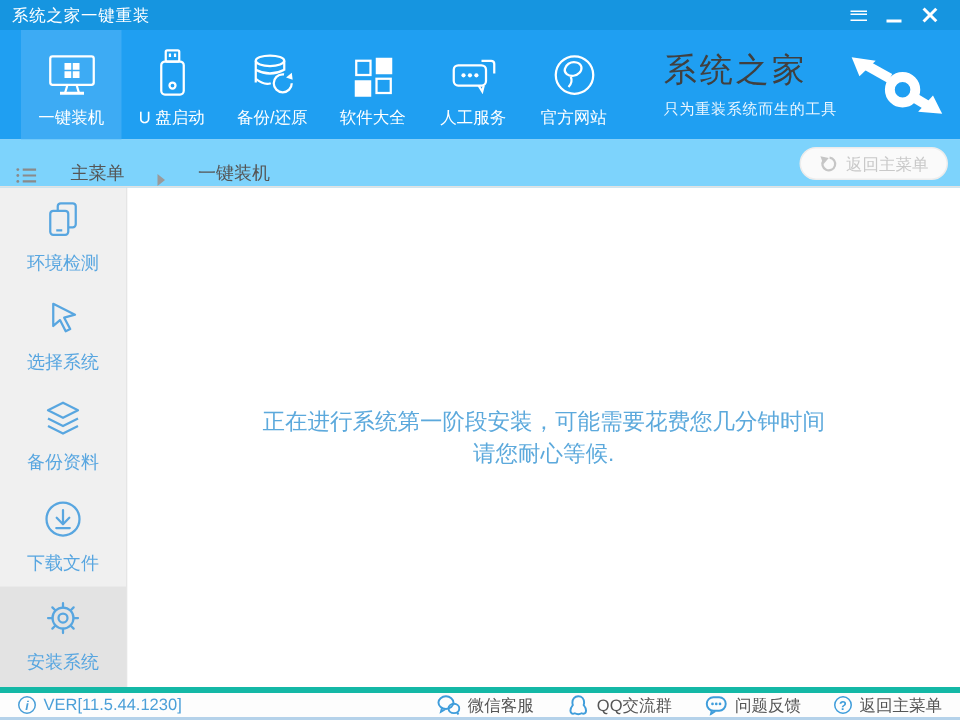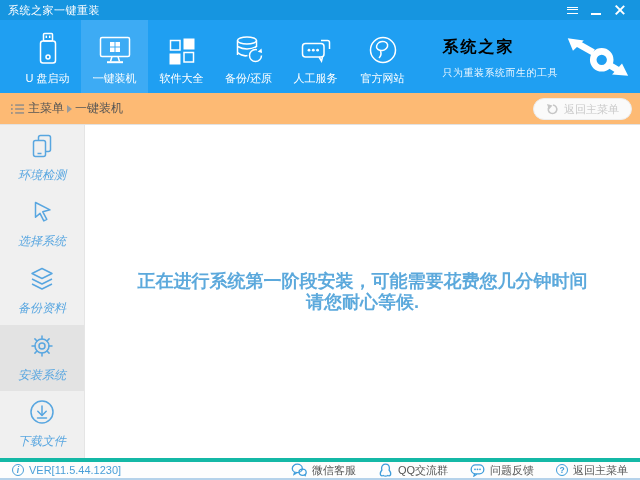--- a/index.html
+++ b/index.html
@@ -29,46 +29,46 @@
   .toolbar { height:73px; background:#1f9ff2; display:flex; align-items:stretch;
              padding-left:14px; flex:0 0 auto; }
   .tab { width:67px; display:flex; flex-direction:column; align-items:center;
          justify-content:center; cursor:pointer; padding-top:2px; }
   .tab.selected { background:#3dabf4; }
   .tab .ticon { height:36px; display:flex; align-items:flex-end; justify-content:center; color:#fff; }
   .tab .tlabel { color:#fff; font-size:11px; margin-top:6px; white-space:nowrap; }
   svg { display:block; }
 
   .brand { margin-left:auto; margin-right:10px; display:flex; align-items:center; gap:6px; }
-  .brand-name { color:#000000; font-size:16px; font-weight:bold; letter-spacing:2px; line-height:26px; }
+  .brand-name { color:#404040; font-size:22px; font-weight:normal; letter-spacing:2px; line-height:26px; }
   .brand-tag { color:#eaf6ff; font-size:10px; margin-top:6px; letter-spacing:.5px; }
 
   
-  .breadcrumb { height:32px; background:#fdba74; border-bottom:1px solid #e2e2e2;
-                display:flex; align-items:center; padding:0 10px; gap:3px; position:relative;
+  .breadcrumb { height:32px; background:#7dd3fc; border-bottom:1px solid #e2e2e2;
+                display:flex; align-items:flex-end; padding:0 10px; gap:22px; position:relative;
                 flex:0 0 auto; }
   .crumb { font-size:12px; color:#555; cursor:pointer; }
   .crumb-arrow { width:0; height:0; border-left:5px solid #9a9a9a;
                  border-top:4px solid transparent; border-bottom:4px solid transparent; }
   .back-btn { position:absolute; right:8px; top:5px; height:22px; padding:0 12px;
               border-radius:11px; background:#fafafa; border:1px solid #ececec;
               display:flex; align-items:center; gap:5px; color:#c9c9c9; font-size:11px;
               cursor:default; }
 
   
   .body { flex:1; display:flex; min-height:0; }
   .sidebar { width:85px; background:#f0f0f0; border-right:1px solid #e5e5e5;
-             display:flex; flex-direction:column;font-style:italic; }
+             display:flex; flex-direction:column; }
   .side-item { flex:1; display:flex; flex-direction:column; align-items:center;
                justify-content:center; cursor:pointer; color:#58a6e0; }
   .side-item.active { background:#e3e3e3; }
   .side-item .slabel { font-size:12px; margin-top:8px; }
   .main { flex:1; background:#fff; display:flex; flex-direction:column;
           align-items:center; justify-content:center; }
-  .msg { color:#5ca9dc; font-size:18px; line-height:21px; text-align:center;font-weight:bold; }
+  .msg { color:#5ca9dc; font-size:15px; line-height:21px; text-align:center; }
 
   
   .statusbar { height:22px; background:#fdfdfd; border-top:4px solid #14b8a6;
                border-bottom:2px solid #b5d2ea; display:flex; align-items:center;
                padding:0 12px; flex:0 0 auto; }
   .ver { display:flex; align-items:center; gap:5px; color:#4a9fd8; font-size:11px; }
   .badge-circle { width:12px; height:12px; border:1.2px solid #4a9fd8; border-radius:50%;
                   color:#4a9fd8; font-size:8.5px; display:flex; align-items:center;
                   justify-content:center; }
   .badge-circle.info::after { content:"i"; font-style:italic; font-weight:bold; }
@@ -94,74 +94,74 @@
           <span class="minbar"></span>
         </span>
       <span class="ctrl">
           <span class="xmark"></span>
         </span>
     </div>
   </div>
 
   <div class="toolbar">
 
-    <div class="tab">
-      <span class="ticon">
-        <svg width="24" height="33" viewBox="0 0 24 33" fill="none" stroke="currentColor" stroke-width="1.5">
-          <rect x="7.5" y="1.5" width="9" height="7.5" rx="1"></rect>
-          <line x1="10.3" y1="3.6" x2="10.3" y2="6"></line>
-            <line x1="13.7" y1="3.6" x2="13.7" y2="6"></line>
-          <rect x="4.5" y="9" width="15" height="22" rx="2.5"></rect>
-          <circle cx="12" cy="25" r="2"></circle>
-        </svg>
-      </span>
-      <span class="tlabel">U 盘启动</span>
-    </div>
-
     <div class="tab selected">
       <span class="ticon">
         <svg width="34" height="30" viewBox="0 0 34 30" fill="none" stroke="currentColor" stroke-width="1.5">
           <rect x="2.5" y="2.5" width="29" height="19" rx="1.5"></rect>
           <g fill="currentColor" stroke="none">
             <rect x="12" y="7" width="4.5" height="4.5"></rect>
               <rect x="17.5" y="7" width="4.5" height="4.5"></rect>
             <rect x="12" y="12.5" width="4.5" height="4.5"></rect>
               <rect x="17.5" y="12.5" width="4.5" height="4.5"></rect>
           </g>
           <path d="M14,21.5 L12.5,26.5 M20,21.5 L21.5,26.5"></path>
           <line x1="9" y1="27.2" x2="25" y2="27.2" stroke-width="2"></line>
         </svg>
       </span>
       <span class="tlabel">一键装机</span>
     </div>
 
     <div class="tab">
       <span class="ticon">
-        <svg width="28" height="28" viewBox="0 0 28 28" fill="none" stroke="currentColor" stroke-width="1.5">
-          <rect x="2.5" y="3.5" width="9.5" height="9.5"></rect>
-          <rect x="15.5" y="1.5" width="11" height="11" fill="currentColor" stroke="none"></rect>
-          <rect x="1.5" y="16.5" width="11" height="11" fill="currentColor" stroke="none"></rect>
-          <rect x="16" y="15.5" width="9.5" height="9.5"></rect>
-        </svg>
-      </span>
-      <span class="tlabel">软件大全</span>
+        <svg width="24" height="33" viewBox="0 0 24 33" fill="none" stroke="currentColor" stroke-width="1.5">
+          <rect x="7.5" y="1.5" width="9" height="7.5" rx="1"></rect>
+          <line x1="10.3" y1="3.6" x2="10.3" y2="6"></line>
+            <line x1="13.7" y1="3.6" x2="13.7" y2="6"></line>
+          <rect x="4.5" y="9" width="15" height="22" rx="2.5"></rect>
+          <circle cx="12" cy="25" r="2"></circle>
+        </svg>
+      </span>
+      <span class="tlabel">U 盘启动</span>
     </div>
 
     <div class="tab">
       <span class="ticon">
         <svg width="30" height="30" viewBox="0 0 30 30" fill="none" stroke="currentColor" stroke-width="1.5">
           <ellipse cx="13" cy="5.5" rx="9.5" ry="3.5"></ellipse>
           <path d="M3.5,5.5 V20 M22.5,5.5 V12"></path>
           <path d="M3.5,11.5 q9.5,5 19,0"></path>
           <path d="M3.5,17.5 q5.5,4.5 10,3"></path>
           <circle cx="21.5" cy="20.5" r="6" stroke-dasharray="29 9"></circle>
           <path d="M27.5,13.5 l0.6,4.6 l-4.4,-1.4 z" fill="currentColor" stroke="none"></path>
         </svg>
       </span>
       <span class="tlabel">备份/还原</span>
+    </div>
+
+    <div class="tab">
+      <span class="ticon">
+        <svg width="28" height="28" viewBox="0 0 28 28" fill="none" stroke="currentColor" stroke-width="1.5">
+          <rect x="2.5" y="3.5" width="9.5" height="9.5"></rect>
+          <rect x="15.5" y="1.5" width="11" height="11" fill="currentColor" stroke="none"></rect>
+          <rect x="1.5" y="16.5" width="11" height="11" fill="currentColor" stroke="none"></rect>
+          <rect x="16" y="15.5" width="9.5" height="9.5"></rect>
+        </svg>
+      </span>
+      <span class="tlabel">软件大全</span>
     </div>
 
     <div class="tab">
       <span class="ticon">
         <svg width="32" height="28" viewBox="0 0 32 28" fill="none" stroke="currentColor" stroke-width="1.5">
           <path d="M21,3.5 h6.5 a2,2 0 0 1 2,2 v6.5"></path>
           <rect x="2.5" y="6.5" width="21.5" height="13.5" rx="3"></rect>
           <path d="M19,20 l2.5,4 l1,-4"></path>
           <g fill="currentColor" stroke="none">
             <circle cx="9" cy="13.2" r="1.4"></circle>
@@ -256,51 +256,51 @@
         <span>
           <svg width="26" height="26" viewBox="0 0 26 26" fill="none" stroke="currentColor" stroke-width="1.5" stroke-linejoin="round">
             <path d="M13,2.5 L23,7.5 L13,12.5 L3,7.5 Z"></path>
             <path d="M3,13 l10,5 l10,-5"></path>
             <path d="M3,18 l10,5 l10,-5"></path>
           </svg>
         </span>
         <span class="slabel">备份资料</span>
       </div>
 
+      <div class="side-item">
+        <span>
+          <svg width="26" height="26" viewBox="0 0 26 26" fill="none" stroke="currentColor" stroke-width="1.5" stroke-linecap="round">
+            <circle cx="13" cy="13" r="11"></circle>
+            <line x1="13" y1="7" x2="13" y2="16"></line>
+            <path d="M8.8,12.2 L13,16.5 L17.2,12.2" stroke-linejoin="round"></path>
+            <line x1="8.5" y1="19" x2="17.5" y2="19"></line>
+          </svg>
+        </span>
+        <span class="slabel">下载文件</span>
+      </div>
+
       <div class="side-item active">
         <span>
           <svg width="26" height="26" viewBox="0 0 26 26" fill="none" stroke="currentColor" stroke-width="1.5" stroke-linecap="round">
             <circle cx="13" cy="13" r="7"></circle>
             <circle cx="13" cy="13" r="3"></circle>
             <g>
               <line x1="13" y1="3" x2="13" y2="6"></line>
                 <line x1="13" y1="20" x2="13" y2="23"></line>
               <line x1="3" y1="13" x2="6" y2="13"></line>
                 <line x1="20" y1="13" x2="23" y2="13"></line>
               <line x1="5.9" y1="5.9" x2="8" y2="8"></line>
                 <line x1="18" y1="18" x2="20.1" y2="20.1"></line>
               <line x1="5.9" y1="20.1" x2="8" y2="18"></line>
                 <line x1="18" y1="8" x2="20.1" y2="5.9"></line>
             </g>
           </svg>
         </span>
         <span class="slabel">安装系统</span>
       </div>
-
-      <div class="side-item">
-        <span>
-          <svg width="26" height="26" viewBox="0 0 26 26" fill="none" stroke="currentColor" stroke-width="1.5" stroke-linecap="round">
-            <circle cx="13" cy="13" r="11"></circle>
-            <line x1="13" y1="7" x2="13" y2="16"></line>
-            <path d="M8.8,12.2 L13,16.5 L17.2,12.2" stroke-linejoin="round"></path>
-            <line x1="8.5" y1="19" x2="17.5" y2="19"></line>
-          </svg>
-        </span>
-        <span class="slabel">下载文件</span>
-      </div>
     </div>
 
     <div class="main">
       <p class="msg">正在进行系统第一阶段安装，可能需要花费您几分钟时间</p>
       <p class="msg">请您耐心等候.</p>
     </div>
   </div>
 
   <div class="statusbar">
     <div class="ver">

